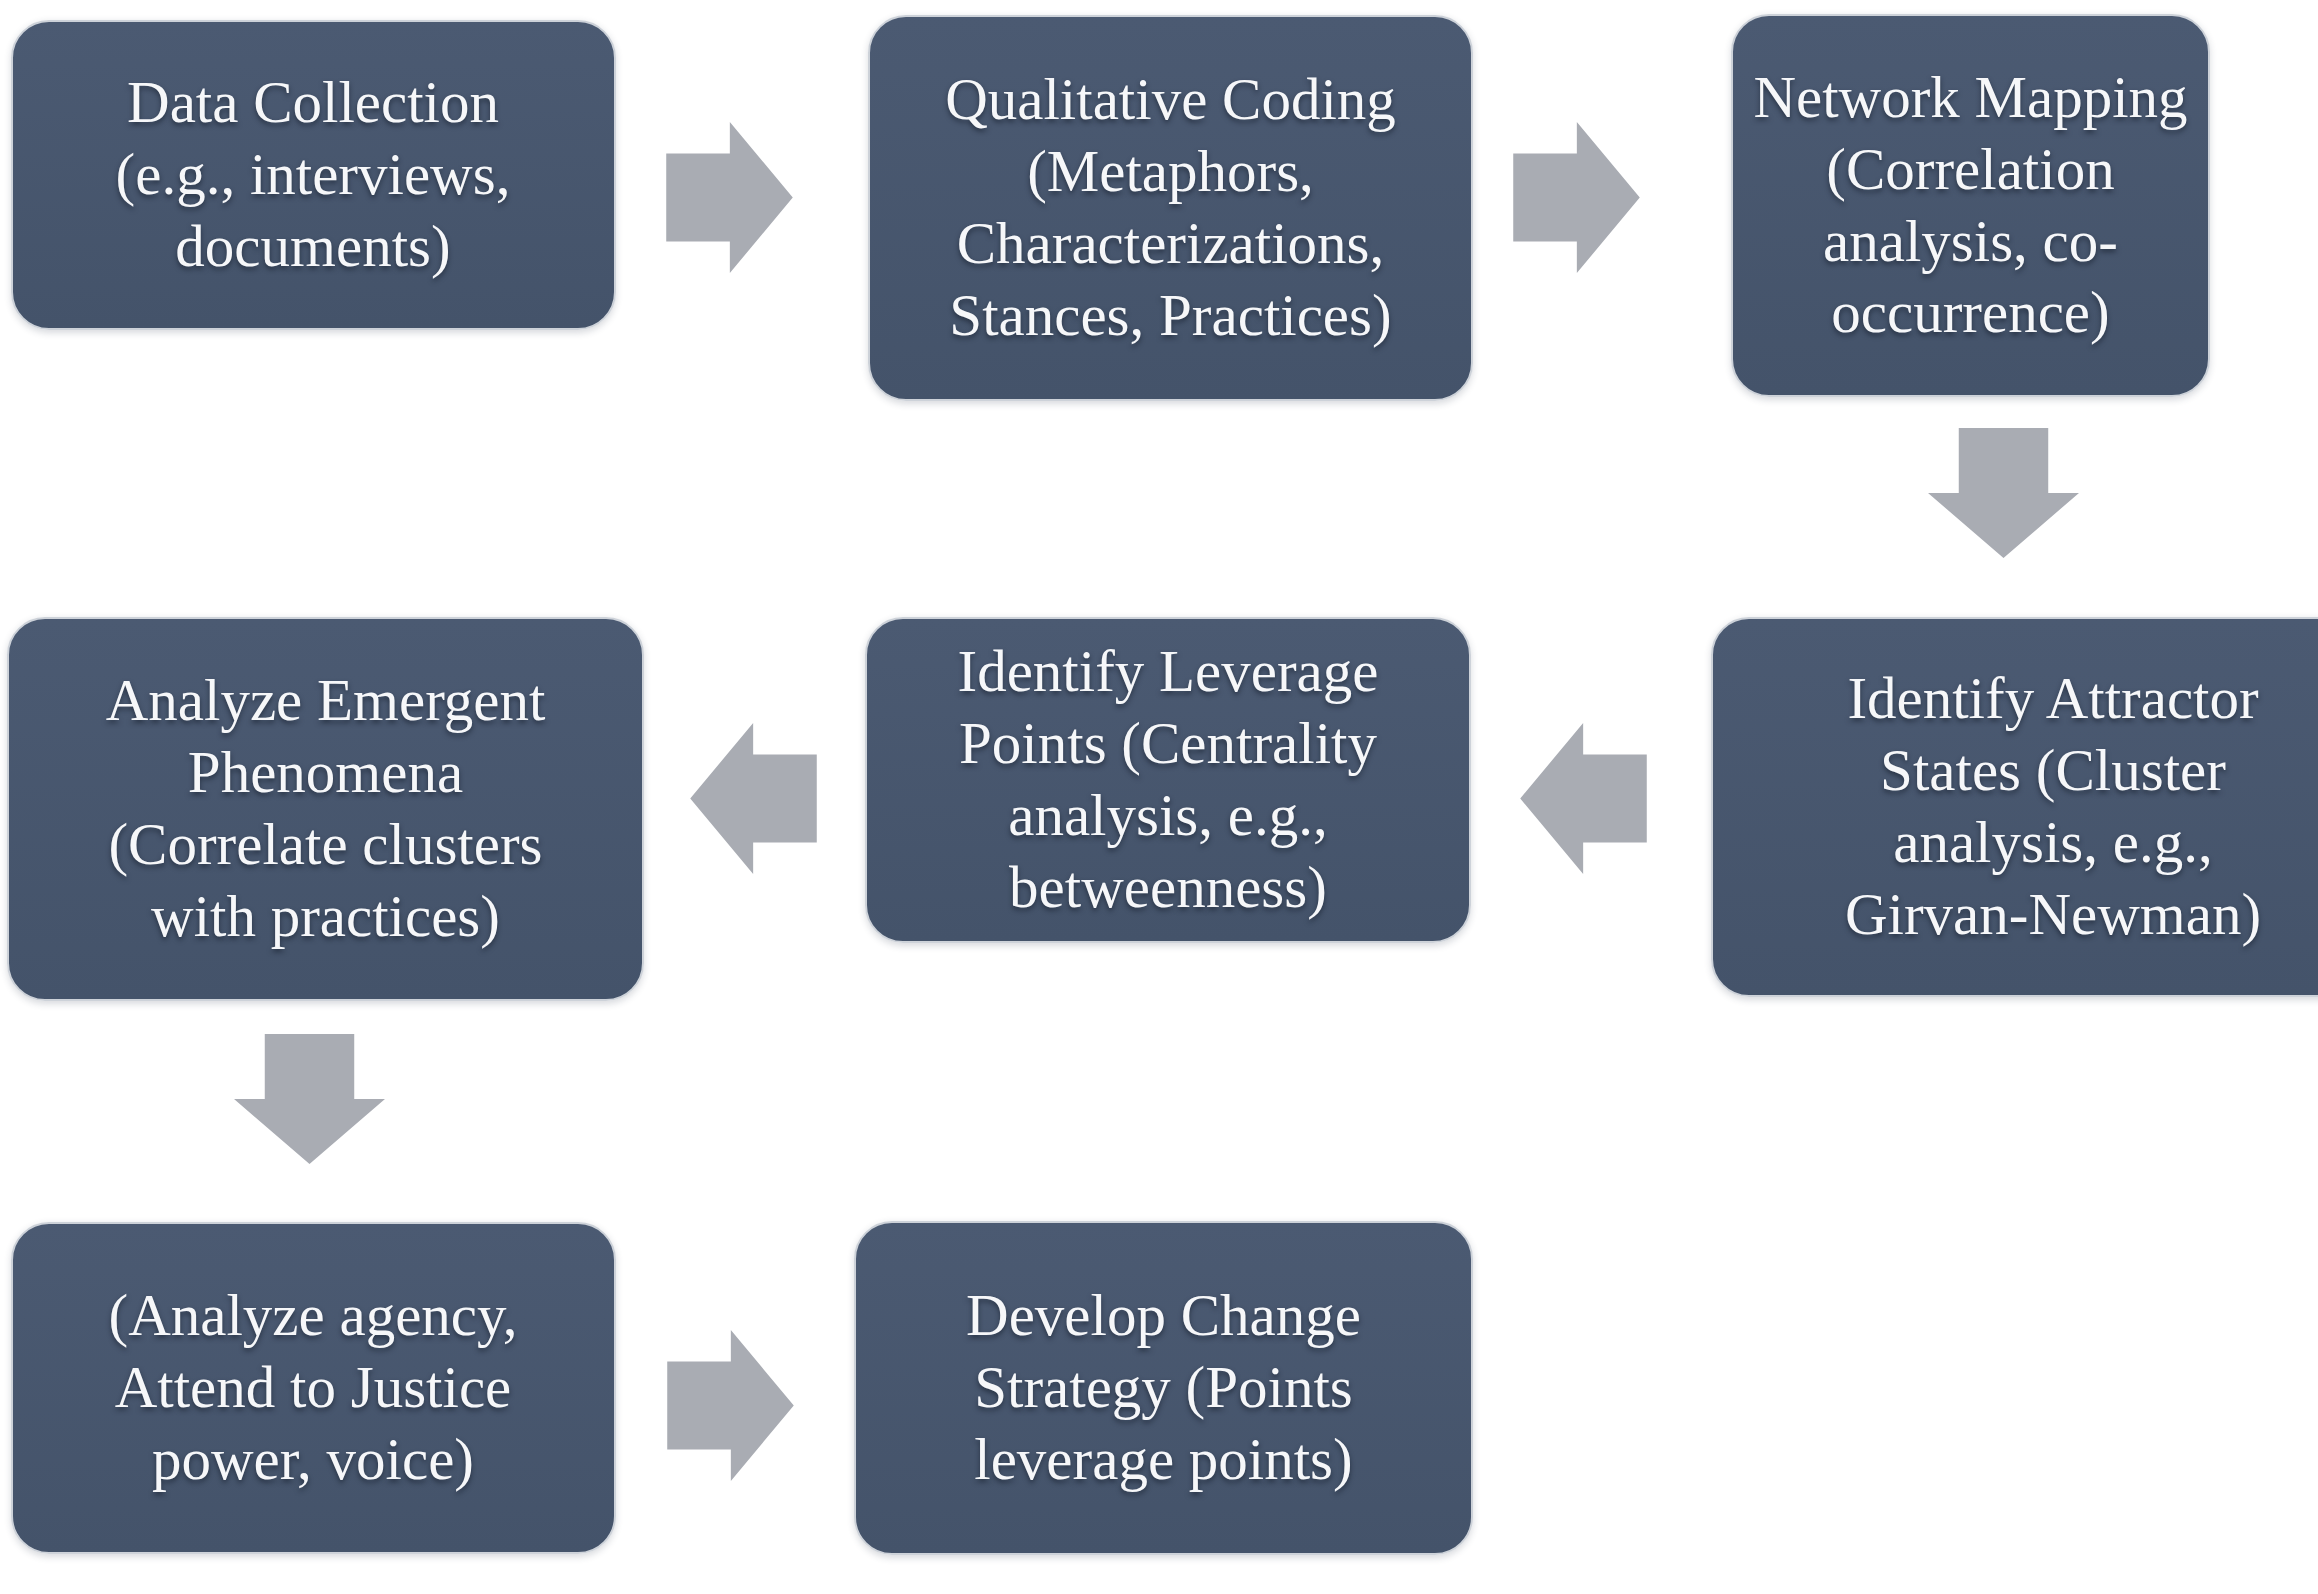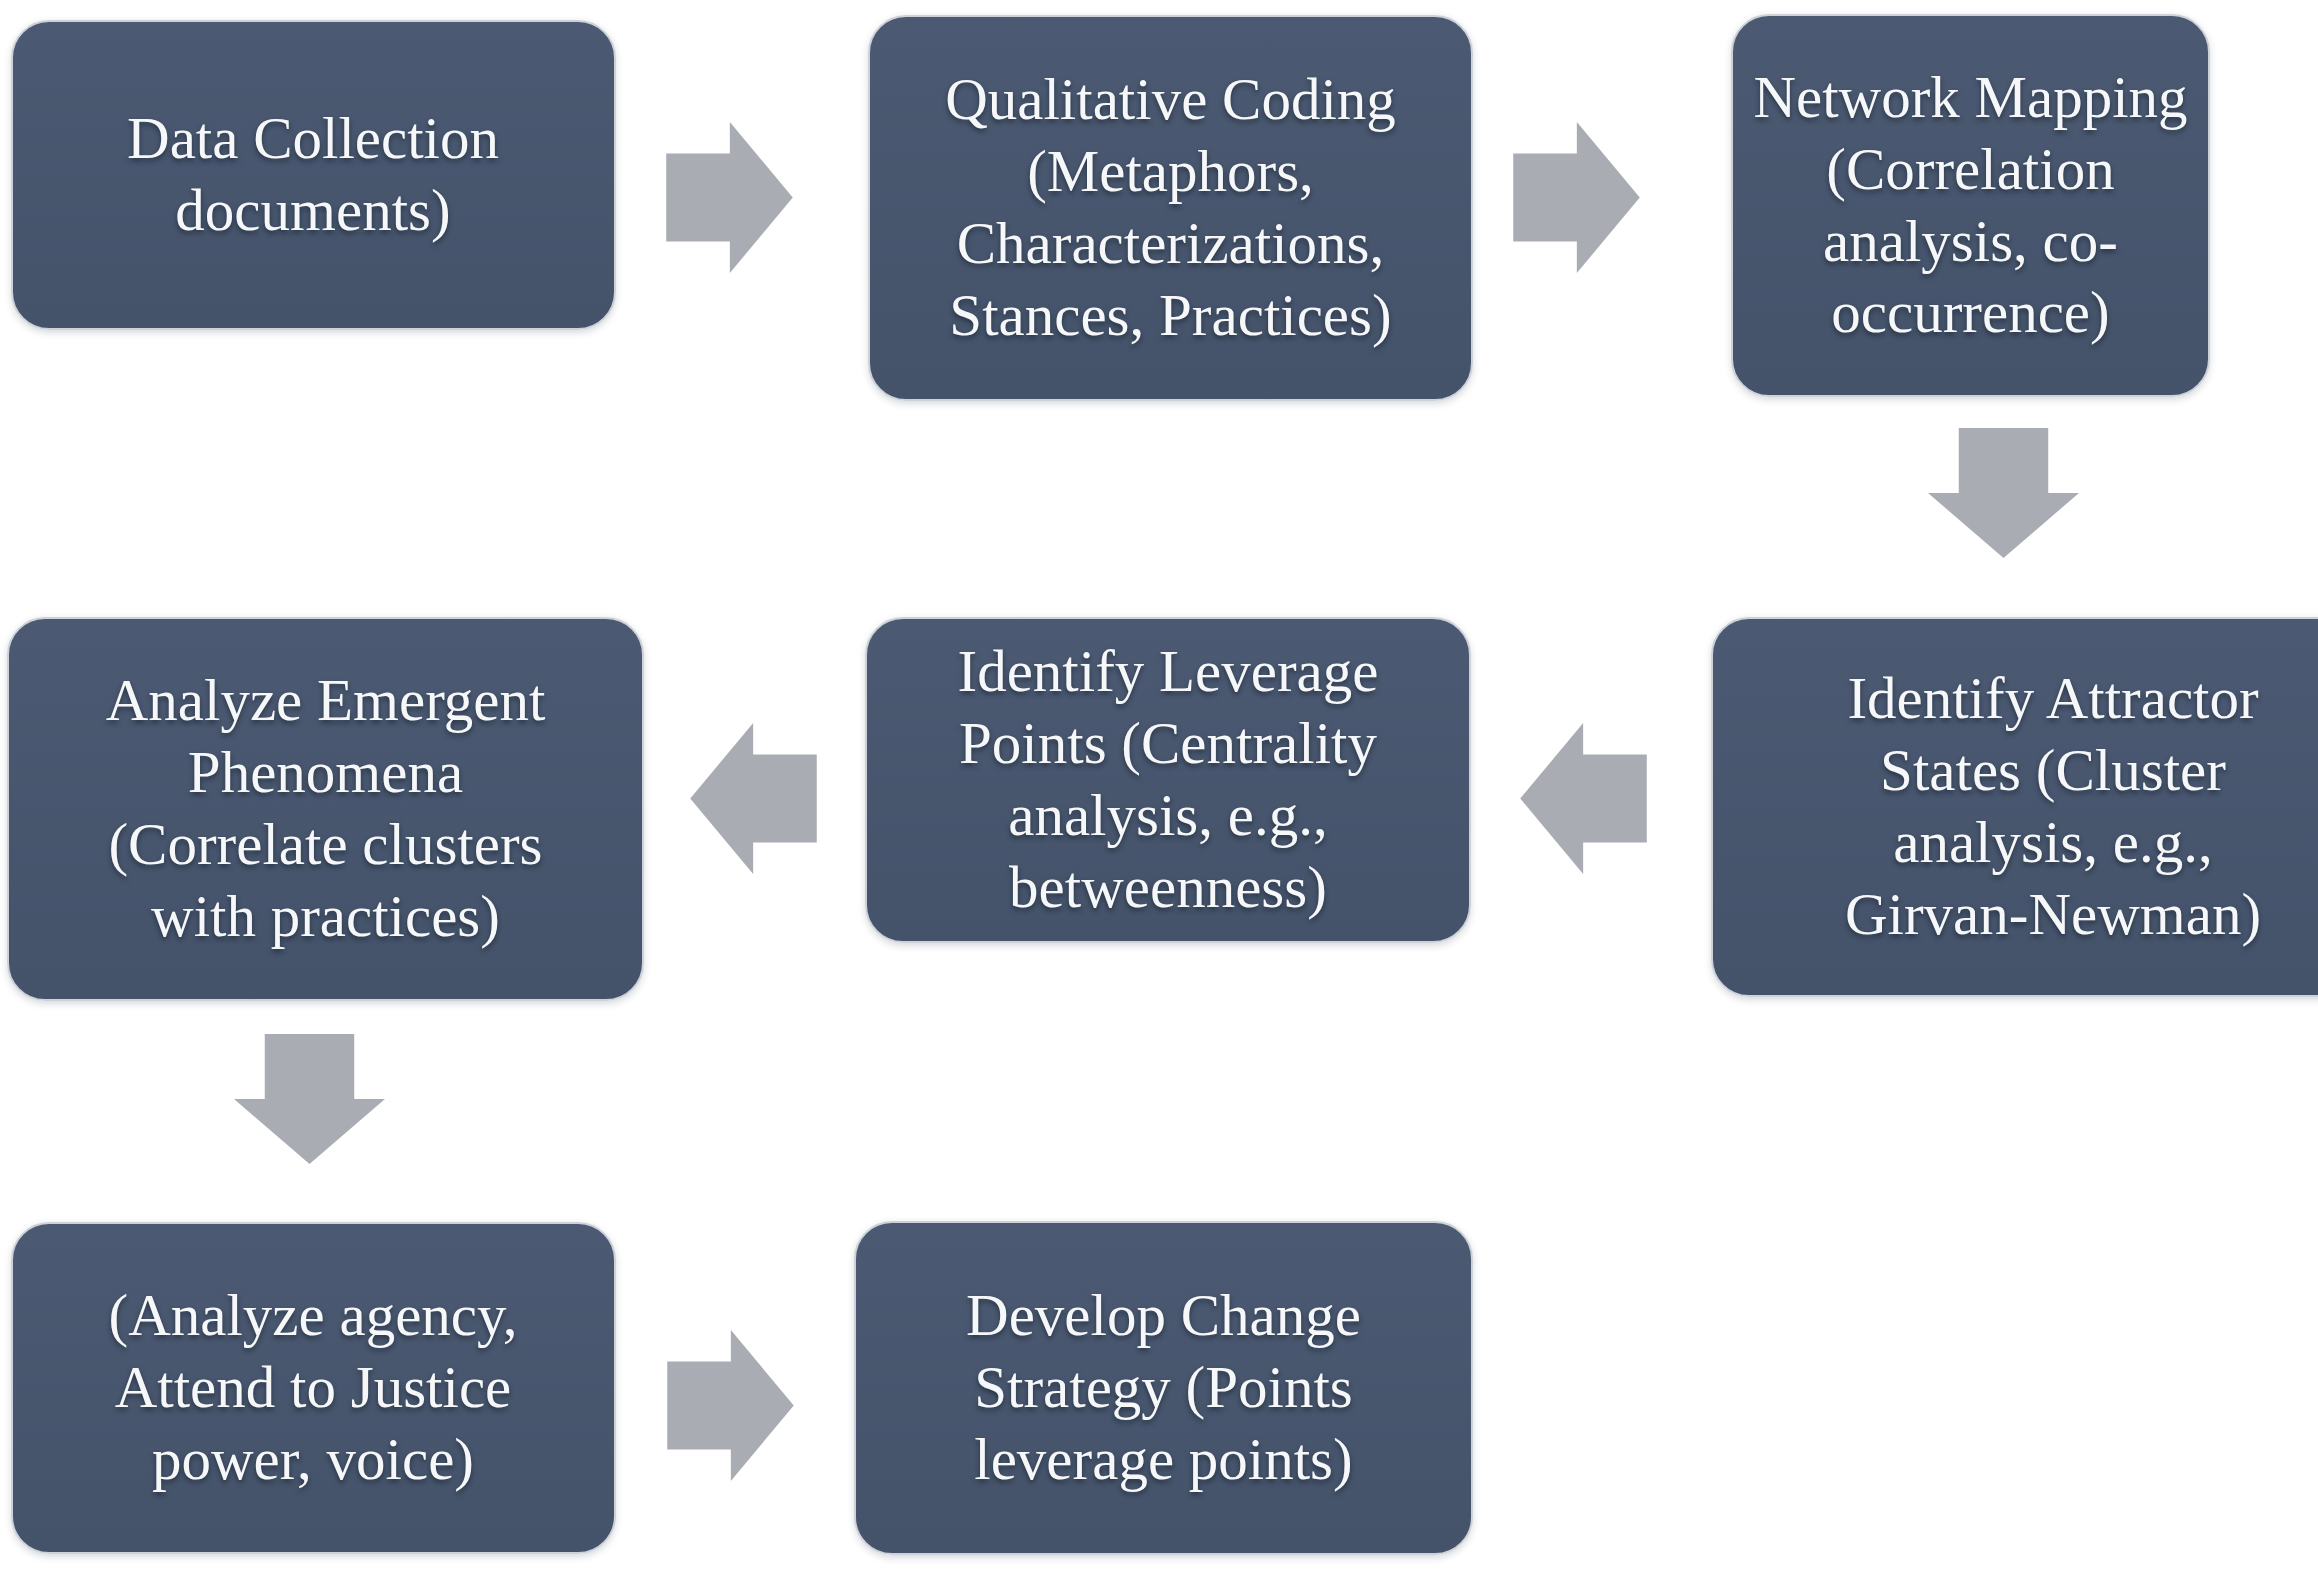--- a/index.html
+++ b/index.html
@@ -60,20 +60,21 @@
   #arrow-justice-to-strategy   { left: 667px;  top: 1330px; }
 </style>
 </head>
 <body>
 
 <div class="canvas">
 
   <div class="node" id="box-data-collection">
     <div class="node-lines">
       <span class="line">Data Collection</span>
+      <span class="line">(e.g., interviews,</span>
       <span class="line">documents)</span>
     </div>
   </div>
 
   <svg class="arrow" id="arrow-data-to-coding" width="127" height="151" viewBox="0 0 181 216">
     <polygon points="0,45 91,45 91,0 181,108 91,216 91,171 0,171" fill="#a9acb3"></polygon>
   </svg>
 
   <div class="node" id="box-qualitative-coding">
     <div class="node-lines">

